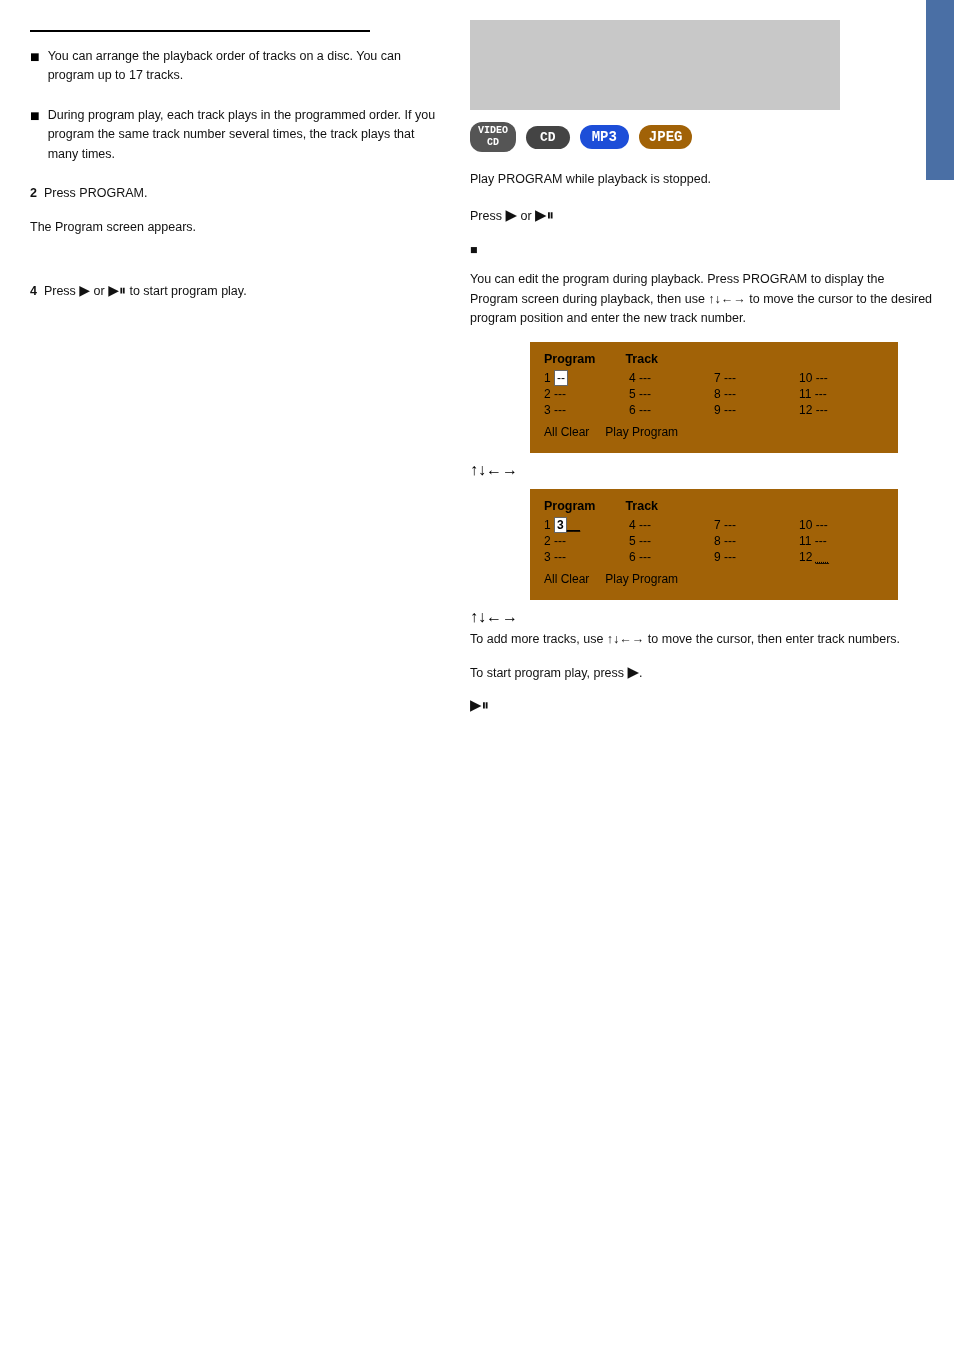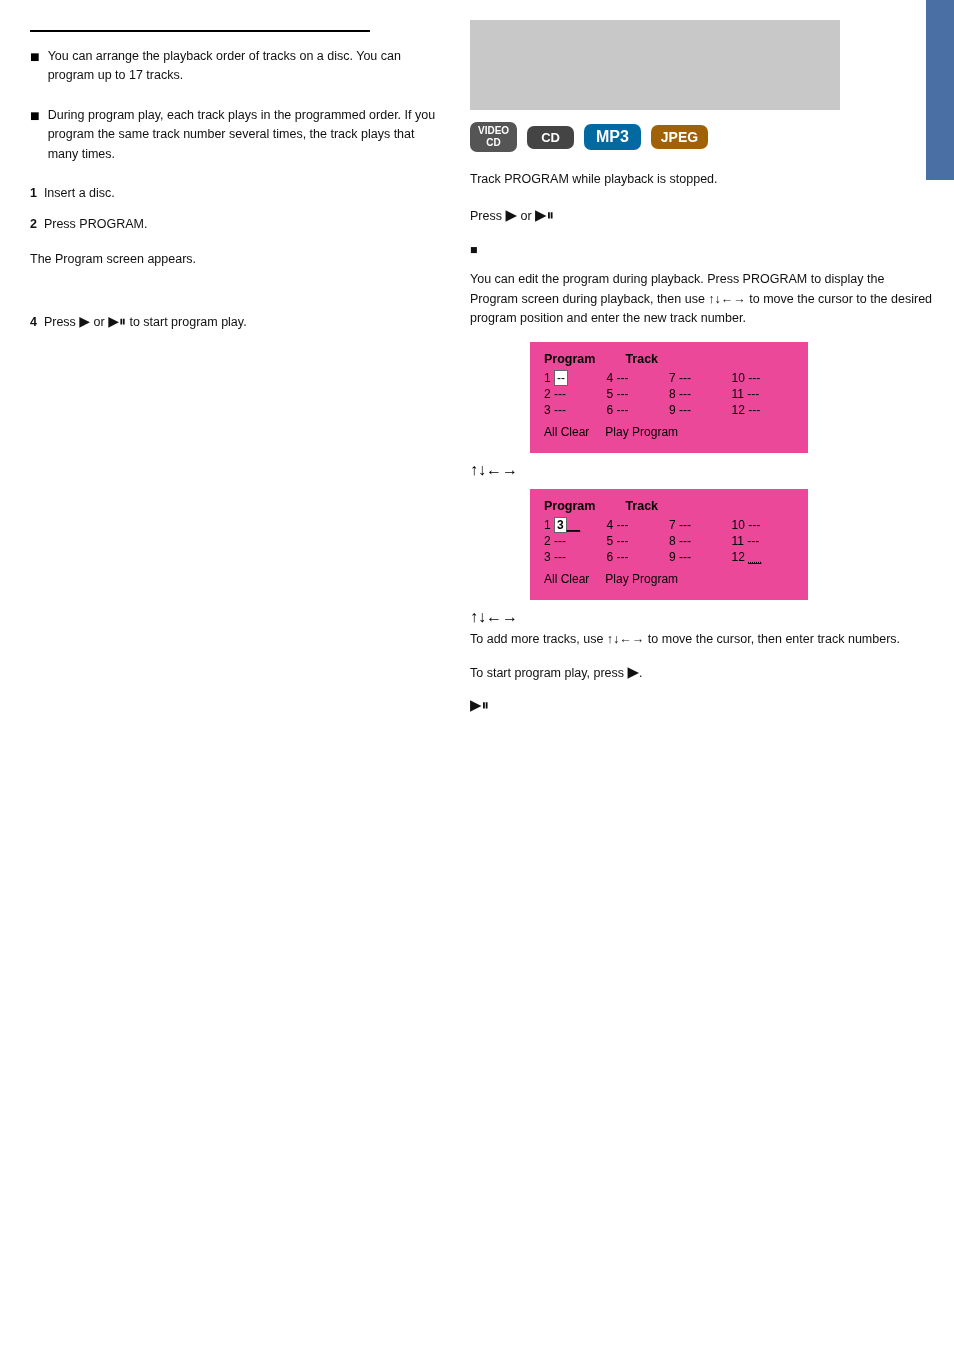--- a/index.html
+++ b/index.html
@@ -87,59 +87,60 @@
     
     .format-badges {
       display: flex;
       gap: 10px;
       align-items: center;
       margin-bottom: 18px;
       margin-left: 0;
     }
 
     .badge {
-      border-radius: 7px;
+      border-radius: 12px;
       padding: 3px 12px;
       font-size: 12px;
       font-weight: bold;
       color: #fff;
       background: #333;
       display: flex;
       align-items: flex-end;
       justify-content: center;
+      font-family: Liberation Mono, monospace;
     }
 
     .badge-video-cd {
       background: #555;
       font-size: 10px;
       padding: 3px 8px;
       line-height: 1.2;
       text-align: center;
     }
 
     .badge-cd { background: #444; font-size: 13px; padding: 4px 14px; }
-    .badge-mp3 { background: #0369a1; font-size: 16px; padding: 4px 12px; }
+    .badge-mp3 { background: #1d4ed8; font-size: 14px; padding: 4px 12px; }
     .badge-jpeg { background: #a16207; font-size: 14px; padding: 4px 10px; }
 
     
     .right-text {
       font-size: 12.5px;
       line-height: 1.55;
       color: #111;
       margin-bottom: 10px;
     }
 
     
     .icon-play { font-size: 14px; }
     .icon-pause { font-size: 14px; }
 
     
     .program-screen {
-      background: #ec4899;
-      width: 278px;
+      background: #a16207;
+      width: 368px;
       padding: 10px 14px 14px 14px;
       margin: 10px 0 8px 60px;
       border: none;
     }
 
     .program-screen-header {
       display: flex;
       gap: 30px;
       font-size: 12.5px;
       font-weight: bold;
@@ -194,23 +195,20 @@
     </div>
 
     <div class="section-block">
       <div class="bullet-row">
         <span class="bullet">■</span>
         <span class="section-text">During program play, each track plays in the programmed order. If you program the same track number several times, the track plays that many times.</span>
       </div>
     </div>
 
     <div class="section-block">
-      <div class="step-block">
-        <span class="section-text"><strong>1</strong>&nbsp; Insert a disc.</span>
-      </div>
       <div class="step-block">
         <p class="section-text"><strong>2</strong>&nbsp; Press PROGRAM.</p>
         <br>
         <p class="section-text">The Program screen appears.</p>
       </div>
       <br>
       <br>
       <div class="step-block">
         <p class="section-text"><strong>4</strong>&nbsp; Press 
           <span class="icon-play">▶</span> 
@@ -236,21 +234,21 @@
       </div>
       <div class="badge badge-mp3">
         <span>MP3</span>
       </div>
       <div class="badge badge-jpeg">
         <span>JPEG</span>
       </div>
     </div>
 
     <div class="right-col-section">
-      <p class="right-text">Track PROGRAM while playback is stopped.</p>
+      <p class="right-text">Play PROGRAM while playback is stopped.</p>
     </div>
 
     <div class="right-col-section">
       <p class="right-text">
         Press <span style="font-size:15px;">▶</span> or <span style="font-size:15px;">▶⏸</span>
       </p>
     </div>
 
     <div class="right-col-section">
       <p class="right-text">■</p>

